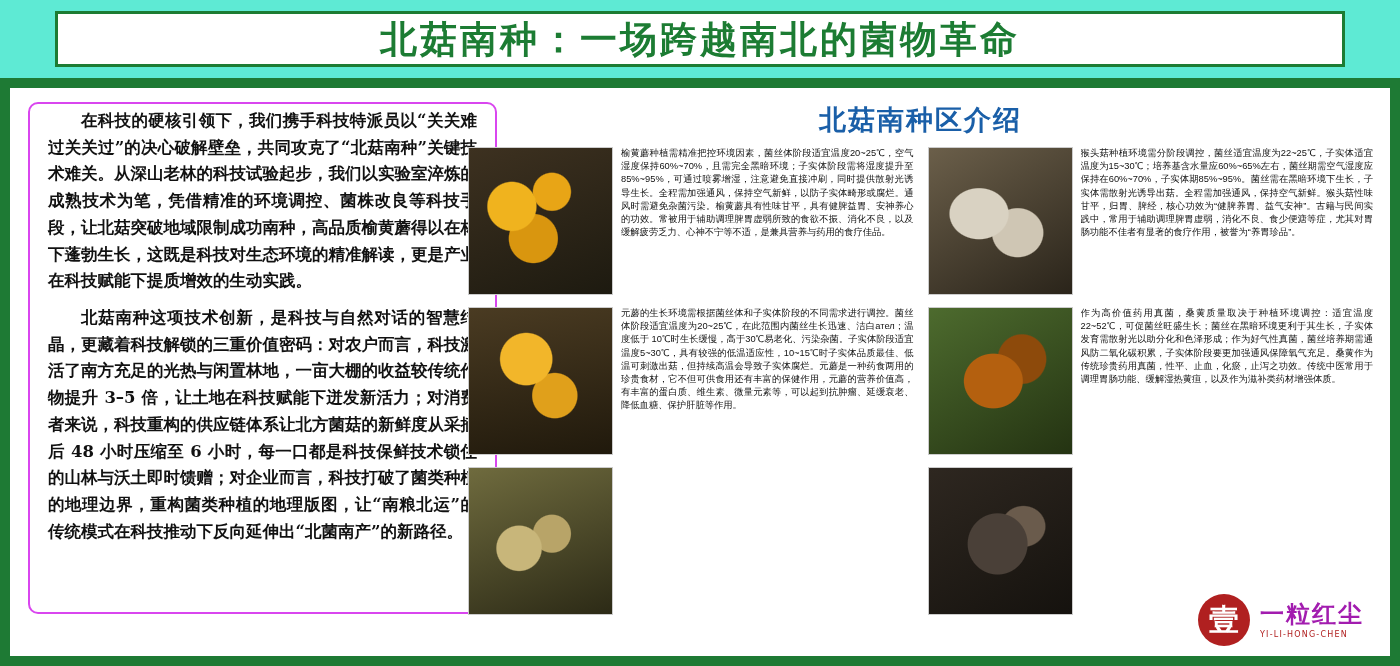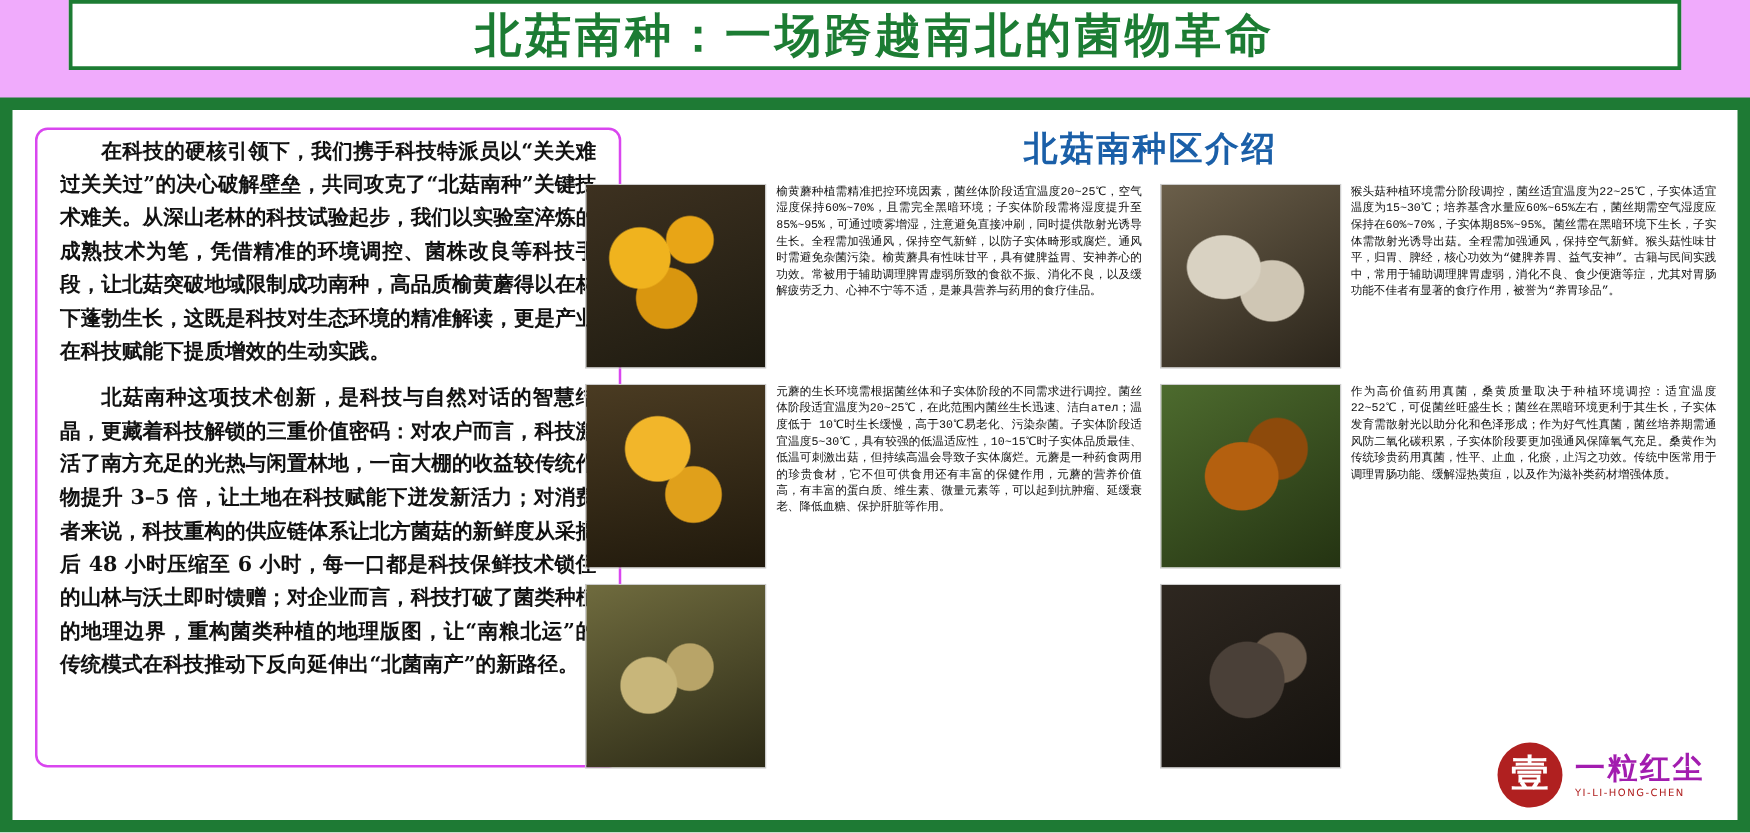--- a/index.html
+++ b/index.html
@@ -11,22 +11,22 @@
   }
   .poster{
     position:relative;
     width:1400px;height:666px;
     background:#1e7a34;
     box-sizing:border-box;
   }
   
   .top-band{
     position:absolute;left:0;top:0;width:1400px;height:78px;
-    background:#f0abfc;
-    display:flex;justify-content:center;
+    background:#5eead4;
+    display:flex;align-items:center;justify-content:center;
   }
   .title-box{
     width:1290px;height:56px;
     background:#ffffff;
     border:3px solid #1c7c33;
     display:flex;align-items:center;justify-content:center;
     box-sizing:border-box;
   }
   .title-text{
     font-family:"DejaVu Serif","Liberation Serif",serif;
@@ -98,21 +98,21 @@
     position:relative;
     overflow:hidden;
   }
   .thumb .sky{position:absolute;inset:0;}
   .caption{
     flex:1 1 auto;
     font-size:9.3px;
     line-height:1.42;
     color:#111;
     text-align:justify;
-    font-family:Liberation Mono, monospace;
+    font-family:Liberation Sans, sans-serif;
     overflow:hidden;
   }
   
   .logo-wrap{
     position:absolute;right:26px;bottom:10px;
     display:flex;align-items:center;gap:10px;
   }
   .logo-mark{
     width:52px;height:52px;border-radius:50%;
     background:#b02020;

